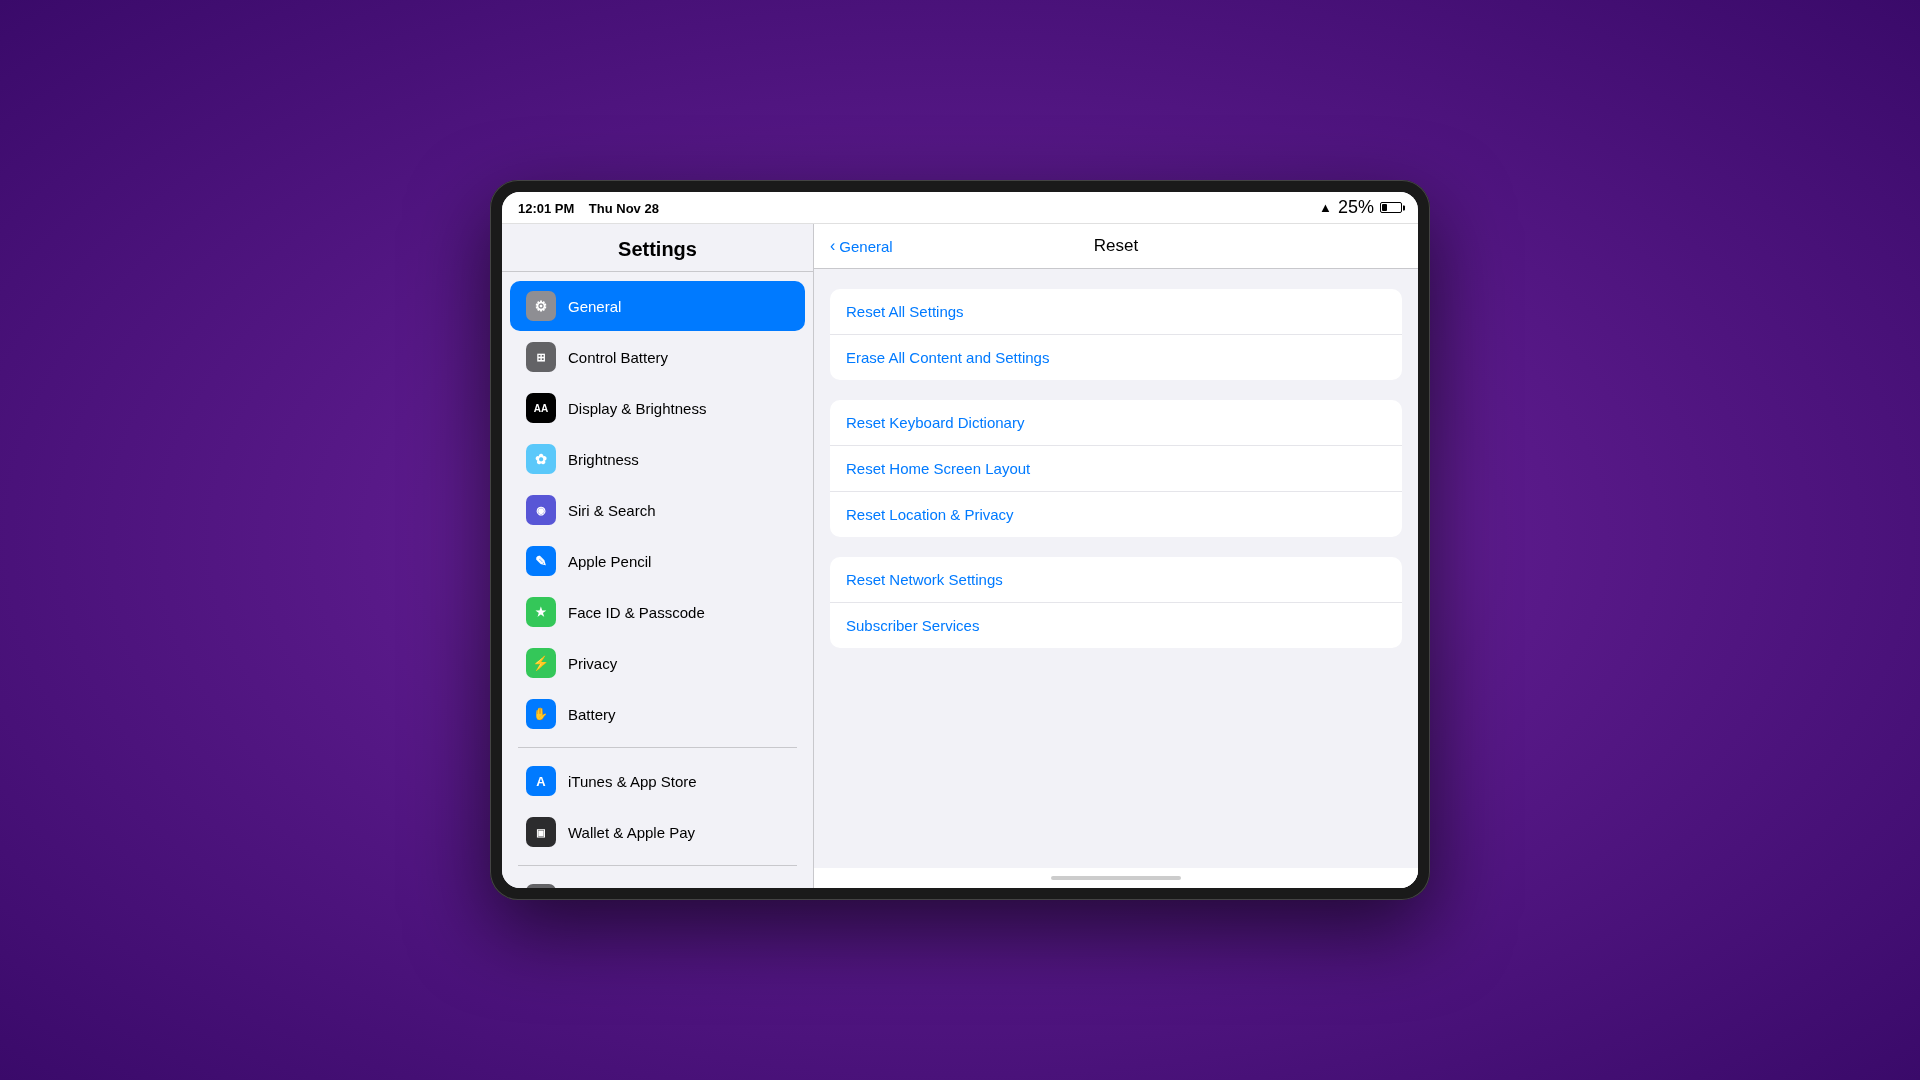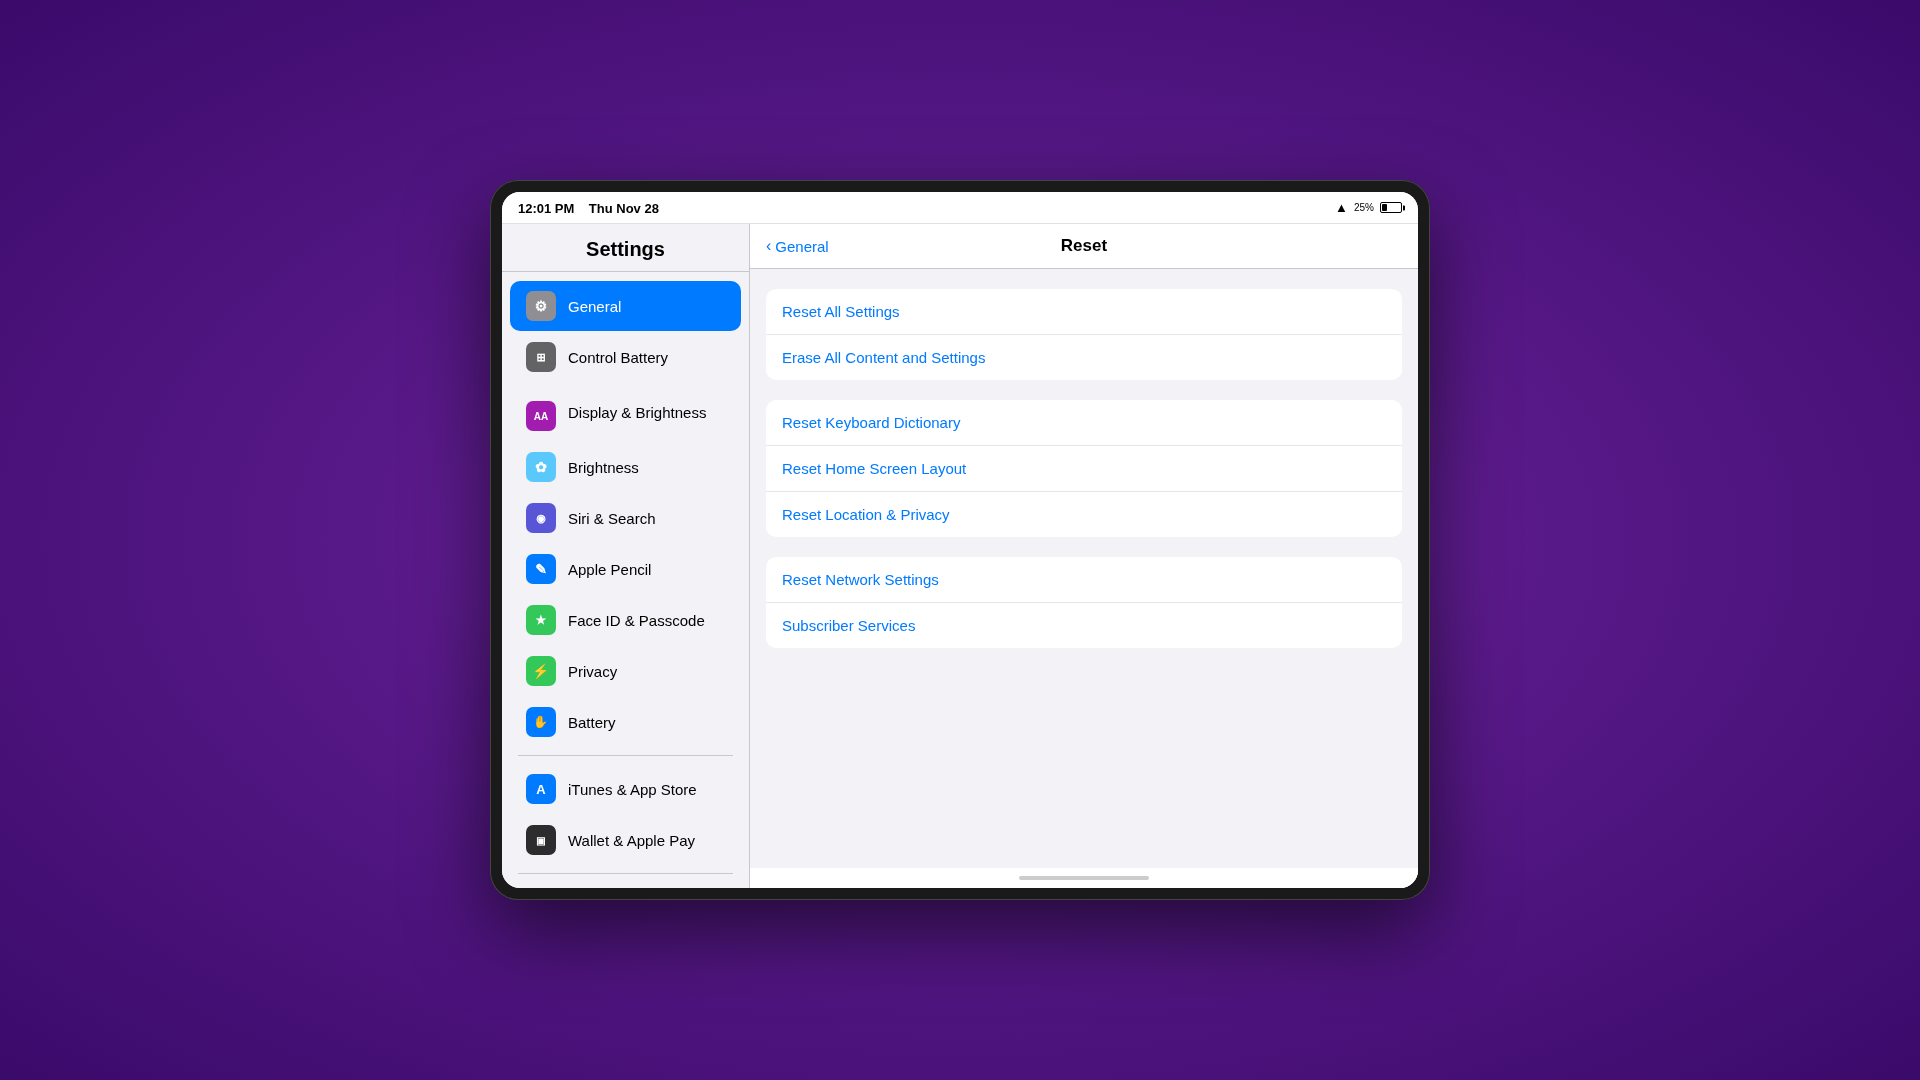--- a/index.html
+++ b/index.html
@@ -58,21 +58,21 @@
       align-items: center;
       gap: 6px;
     }
 
     .wifi-icon {
       font-size: 13px;
       color: #000;
     }
 
     .battery-text {
-      font-size: 10px;
+      font-size: 18px;
       font-weight: 500;
       color: #000;
     }
 
     .battery-icon {
       width: 22px;
       height: 11px;
       border: 1.5px solid #000;
       border-radius: 2px;
       position: relative;
@@ -102,21 +102,21 @@
 
     
     .main-content {
       display: flex;
       flex: 1;
       overflow: hidden;
     }
 
     
     .sidebar {
-      width: 248px;
+      width: 312px;
       background: #f2f2f7;
       border-right: 1px solid #c8c8cc;
       display: flex;
       flex-direction: column;
       overflow: hidden;
       flex-shrink: 0;
     }
 
     .sidebar-header {
       background: #f2f2f7;
@@ -169,21 +169,21 @@
     .item-label {
       font-size: 15px;
       color: #000;
     }
 
     
     .icon-gray { background: #8e8e93; }
     .icon-gray2 { background: #636366; }
     .icon-blue { background: #007aff; }
     .icon-blue2 { background: #5ac8fa; }
-    .icon-blue3 { background: #a21caf; margin-top: 8px; }
+    .icon-blue3 { background: #000000; }
     .icon-purple { background: #5856d6; }
     .icon-green { background: #34c759; }
     .icon-dark { background: #2c2c2e; }
 
     
     .detail-panel {
       flex: 1;
       background: #f2f2f7;
       display: flex;
       flex-direction: column;
@@ -210,21 +210,21 @@
       font-size: 15px;
       cursor: pointer;
     }
 
     .back-chevron {
       font-size: 16px;
     }
 
     .detail-title {
       font-size: 17px;
-      font-weight: 700;
+      font-weight: 400;
       color: #000;
     }
 
     .detail-content {
       flex: 1;
       overflow-y: auto;
       padding: 20px 16px;
     }
 
     

